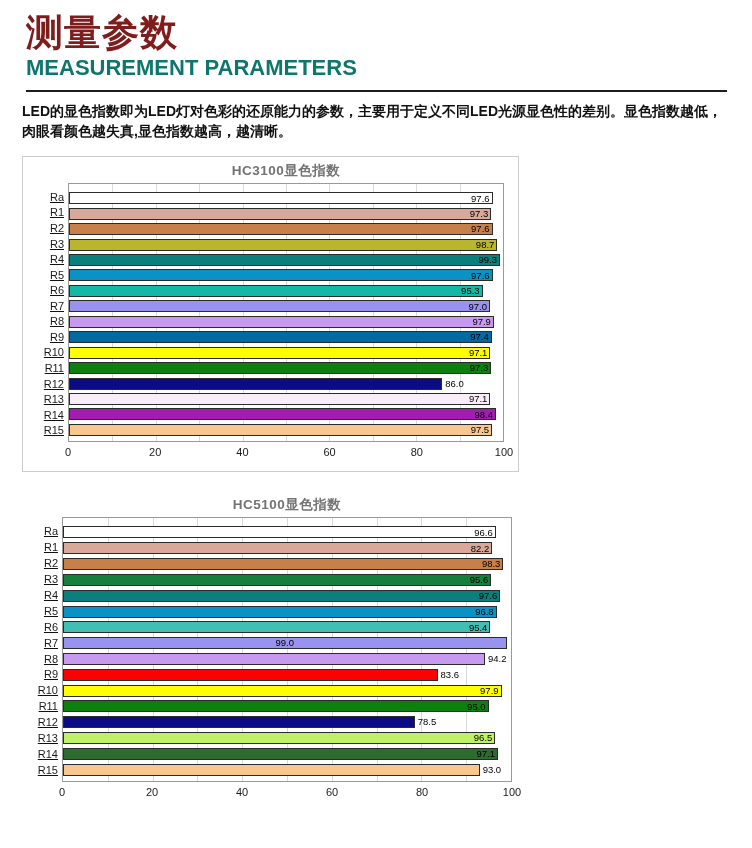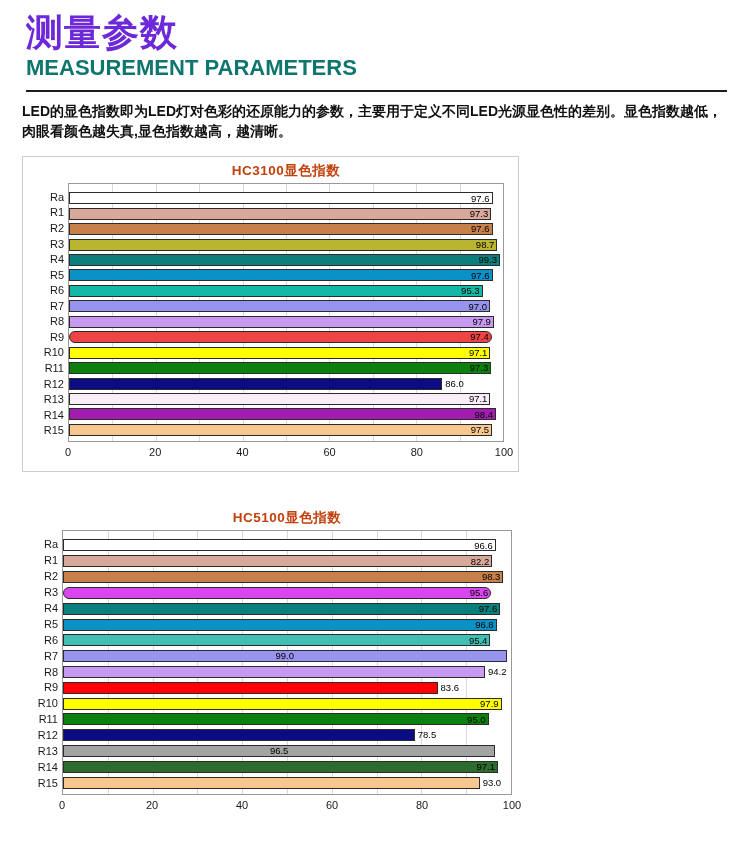--- a/index.html
+++ b/index.html
@@ -1,34 +1,34 @@
 <!DOCTYPE html>
 <html><head>
 <meta charset="utf-8">
 <style>
   html,body{margin:0;padding:0;background:#fff;}
   body{font-family:"Liberation Sans","DejaVu Sans",sans-serif;color:#111;}
   .page{width:752px;height:848px;background:#fff;overflow:hidden;position:relative;}
 
   
   .header{padding:12px 25px 0 26px;}
-  .title-zh{margin:0;font-size:37px;line-height:1.15;font-weight:900;color:#6d28d9;letter-spacing:1px;}
+  .title-zh{margin:0;font-size:37px;line-height:1.15;font-weight:900;color:#7f1d1d;letter-spacing:1px;}
   .title-en{margin:0;font-size:22px;line-height:1.2;font-weight:800;color:#0f766e;letter-spacing:0;}
   .rule{height:2px;background:#1c1c1c;margin:9px 0 9px 0;}
   .desc{margin:0 0 0 -4px;font-size:14px;line-height:1.45;font-weight:700;color:#111;}
 
   
   .chart{box-sizing:border-box;}
   .chart1{margin:14px 0 0 22px;width:497px;border:1px solid #cccccc;padding:5px 13px 9px 0;}
-  .chart2{margin:37px 0 0 20px;width:494px;padding:0;}
+  .chart2{margin:24px 0 0 20px;width:494px;padding:0;}
   .chart-body{display:grid;}
   .chart1 .chart-body{grid-template-columns:45px 436px;}
   .chart2 .chart-body{grid-template-columns:42px 450px;}
-  .chart-title{grid-column:2;text-align:center;font-size:13.5px;font-weight:800;color:#c2410c;padding-bottom:3px;letter-spacing:0.5px;}
-  .ylabels{grid-column:1;display:flex;flex-direction:column;box-sizing:border-box;padding:7px 0 3px 0;}
+  .chart-title{grid-column:2;text-align:center;font-size:13.5px;font-weight:800;color:#737373;padding-bottom:3px;letter-spacing:0.5px;}
+  .ylabels{grid-column:1;display:flex;flex-direction:column;box-sizing:border-box;padding:7px 0 3px 0;text-decoration:underline;}
   .ylab{flex:1;display:flex;align-items:center;justify-content:flex-end;padding-right:4px;font-size:11px;color:#1a1a1a;line-height:1;}
   .plot{grid-column:2;position:relative;background:#fff;border:1px solid #999999;box-sizing:border-box;}
   .chart1 .plot,.chart1 .ylabels{height:259px;}
   .chart2 .plot,.chart2 .ylabels{height:265px;}
   .gridline{position:absolute;top:0;bottom:0;width:1px;background:#d9d9d9;}
   .rows{position:absolute;left:0;top:0;right:0;bottom:0;display:flex;flex-direction:column;box-sizing:border-box;padding:7px 0 3px 0;}
   .brow{flex:1;display:flex;align-items:center;position:relative;min-height:0;}
   .bar{height:12px;border:1px solid #2b2b2b;box-sizing:border-box;display:flex;align-items:center;justify-content:flex-end;flex-shrink:0;}
   .val{font-size:9.5px;color:#000;line-height:1;white-space:nowrap;padding:12px 2px;}
   .val.out{padding-left:3px;}
@@ -118,21 +118,21 @@
               <div class="bar" style="width: 97%; background: rgb(151, 147, 238); border-color: rgb(43, 43, 43);">
                 <span class="val">97.0</span>
               </div>
             </div>
             <div class="brow">
               <div class="bar" style="width: 97.9%; background: rgb(200, 154, 239); border-color: rgb(43, 43, 43);">
                 <span class="val">97.9</span>
               </div>
             </div>
             <div class="brow">
-              <div class="bar" style="width: 97.4%; background: #ef4444; border-color: rgb(43, 43, 43); border-radius: 6px;">
+              <div class="bar" style="width: 97.4%; background: #0369a1; border-color: rgb(43, 43, 43);">
                 <span class="val">97.4</span>
               </div>
             </div>
             <div class="brow">
               <div class="bar" style="width: 97.1%; background: rgb(255, 255, 0); border-color: rgb(43, 43, 43);">
                 <span class="val">97.1</span>
               </div>
             </div>
             <div class="brow">
               <div class="bar" style="width: 97.3%; background: rgb(12, 128, 12); border-color: rgb(43, 43, 43);">
@@ -212,21 +212,21 @@
               <div class="bar" style="width: 95.8%; background: rgb(216, 169, 155); border-color: rgb(43, 43, 43);">
                 <span class="val">82.2</span>
               </div>
             </div>
             <div class="brow">
               <div class="bar" style="width: 98.3%; background: rgb(200, 128, 74); border-color: rgb(43, 43, 43);">
                 <span class="val">98.3</span>
               </div>
             </div>
             <div class="brow">
-              <div class="bar" style="width: 95.6%; background: #d946ef; border-color: rgb(43, 43, 43); border-radius: 6px;">
+              <div class="bar" style="width: 95.6%; background: #15803d; border-color: rgb(43, 43, 43);">
                 <span class="val">95.6</span>
               </div>
             </div>
             <div class="brow">
               <div class="bar" style="width: 97.6%; background: rgb(11, 127, 124); border-color: rgb(43, 43, 43);">
                 <span class="val">97.6</span>
               </div>
             </div>
             <div class="brow">
               <div class="bar" style="width: 96.8%; background: rgb(10, 145, 198); border-color: rgb(43, 43, 43);">
@@ -259,21 +259,21 @@
             <div class="brow">
               <div class="bar" style="width: 95%; background: rgb(12, 128, 12); border-color: rgb(43, 43, 43);">
                 <span class="val">95.0</span>
               </div>
             </div>
             <div class="brow">
               <div class="bar" style="width: 78.5%; background: rgb(11, 11, 132); border-color: rgb(43, 43, 43);"></div>
               <span class="val out">78.5</span>
             </div>
             <div class="brow">
-              <div class="bar" style="width: 96.5%; background: #a3a3a3; border-color: rgb(43, 43, 43); justify-content: center;">
+              <div class="bar" style="width: 96.5%; background: #bef264; border-color: rgb(43, 43, 43);">
                 <span class="val">96.5</span>
               </div>
             </div>
             <div class="brow">
               <div class="bar" style="width: 97.1%; background: rgb(46, 107, 47); border-color: rgb(43, 43, 43);">
                 <span class="val">97.1</span>
               </div>
             </div>
             <div class="brow">
               <div class="bar" style="width: 93%; background: rgb(248, 199, 143); border-color: rgb(43, 43, 43);"></div>

